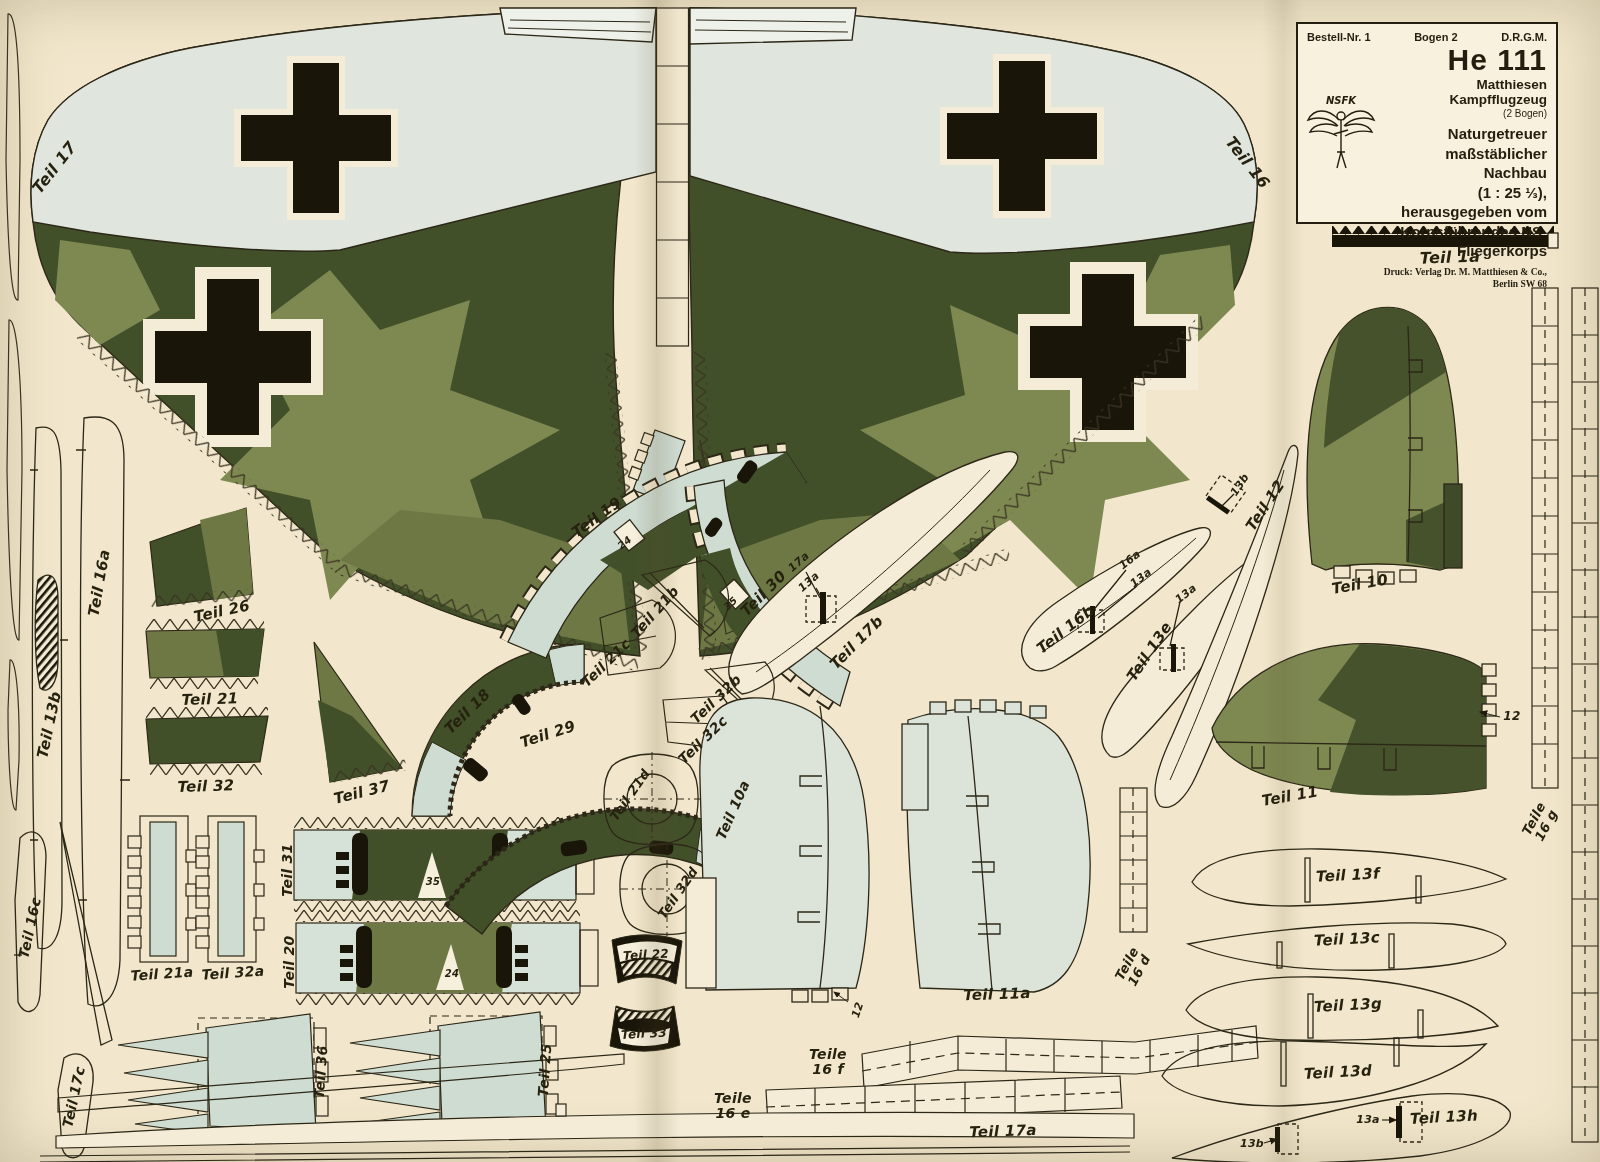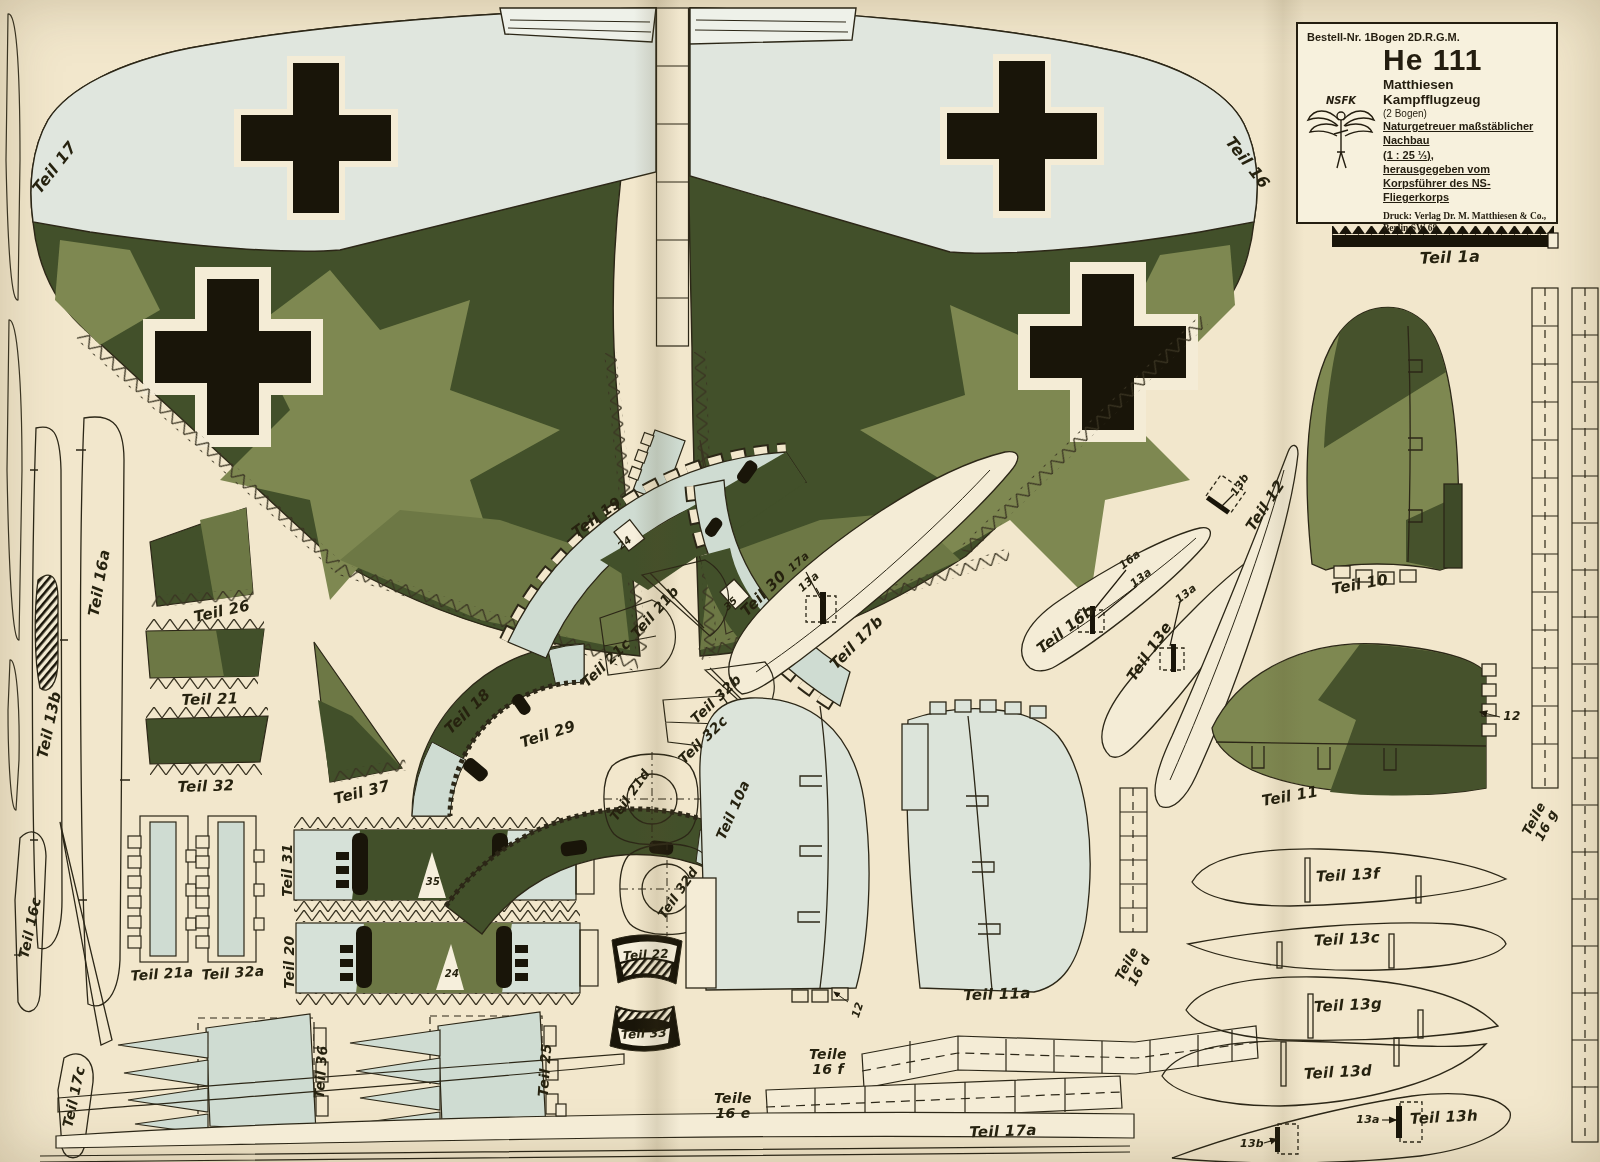--- a/index.html
+++ b/index.html
@@ -4,27 +4,27 @@
 <style>
   html,body{margin:0;padding:0;background:#a99c7e;}
   .sheet{position:relative;width:1600px;height:1162px;background:#f2e7cc;overflow:hidden;
          font-family:"DejaVu Sans",sans-serif;box-shadow:inset 0 0 60px rgba(90,70,30,.25);}
   .art{position:absolute;inset:0;}
   .lbl{position:absolute;color:#26220f;font-style:italic;font-weight:700;
        font-family:"DejaVu Sans",sans-serif;white-space:pre-line;line-height:1.05;
        transform-origin:center;letter-spacing:.3px;text-align:center;}
   .infobox{position:absolute;left:1296px;top:22px;width:262px;height:202px;border:2px solid #241e10;
            background:#f7f1dd;box-sizing:border-box;padding:7px 9px;color:#241e10;}
-  .ib-row1{display:flex;font-size:11px;font-weight:700;
+  .ib-row1{display:flex;justify-content:space-between;font-size:11px;font-weight:700;
            font-family:"Liberation Sans",sans-serif;}
-  .ib-main{margin-left:76px;text-align:left;font-family:"Liberation Sans",sans-serif;}
+  .ib-main{margin-left:76px;text-align:right;font-family:"Liberation Sans",sans-serif;}
   .ib-title{font-size:30px;font-weight:800;letter-spacing:1px;line-height:1;margin-top:2px;}
   .ib-sub{font-size:13.5px;font-weight:700;margin-top:2px;}
   .ib-cnt{font-size:10px;margin-top:1px;}
-  .ib-desc{font-size:11px;font-weight:600;line-height:1.3;text-decoration:underline;}
+  .ib-desc{font-size:15px;font-weight:600;margin-top:5px;line-height:1.3;}
   .ib-prn{font-size:9.5px;font-weight:600;margin-top:5px;line-height:1.3;font-family:Liberation Serif, serif;}
   .ib-logo{position:absolute;left:6px;top:66px;width:74px;height:100px;}
 </style>
 </head>
 <body>
 
 <div class="sheet">
 
 <svg class="art" viewBox="0 0 1600 1162">
 <defs>

